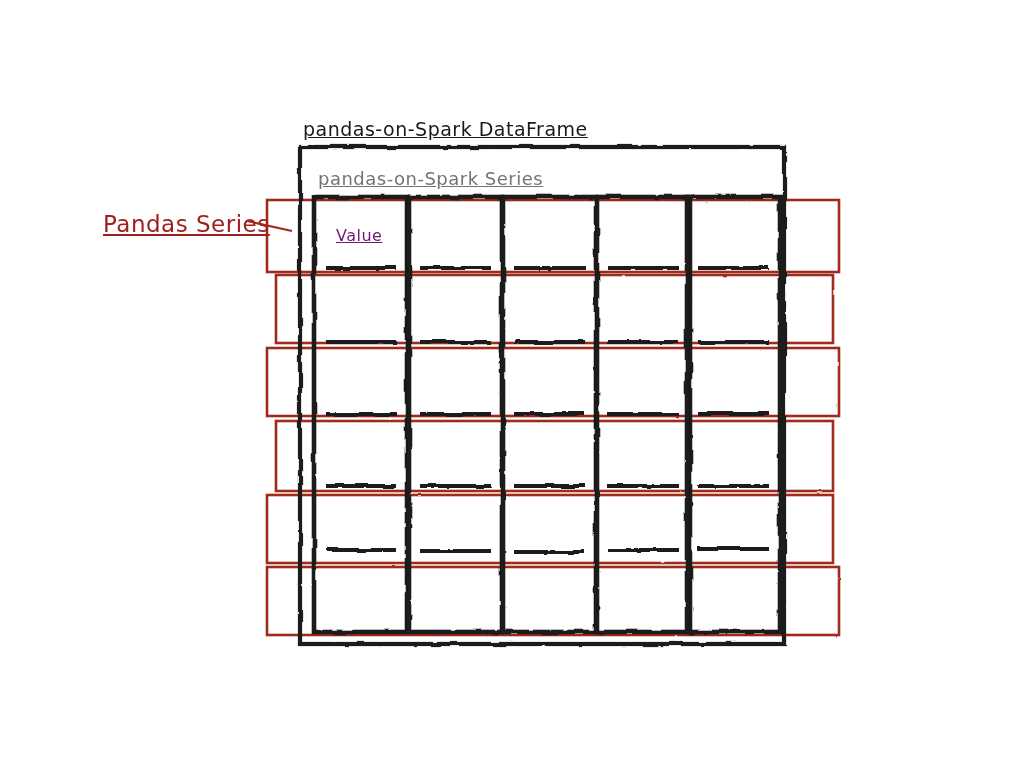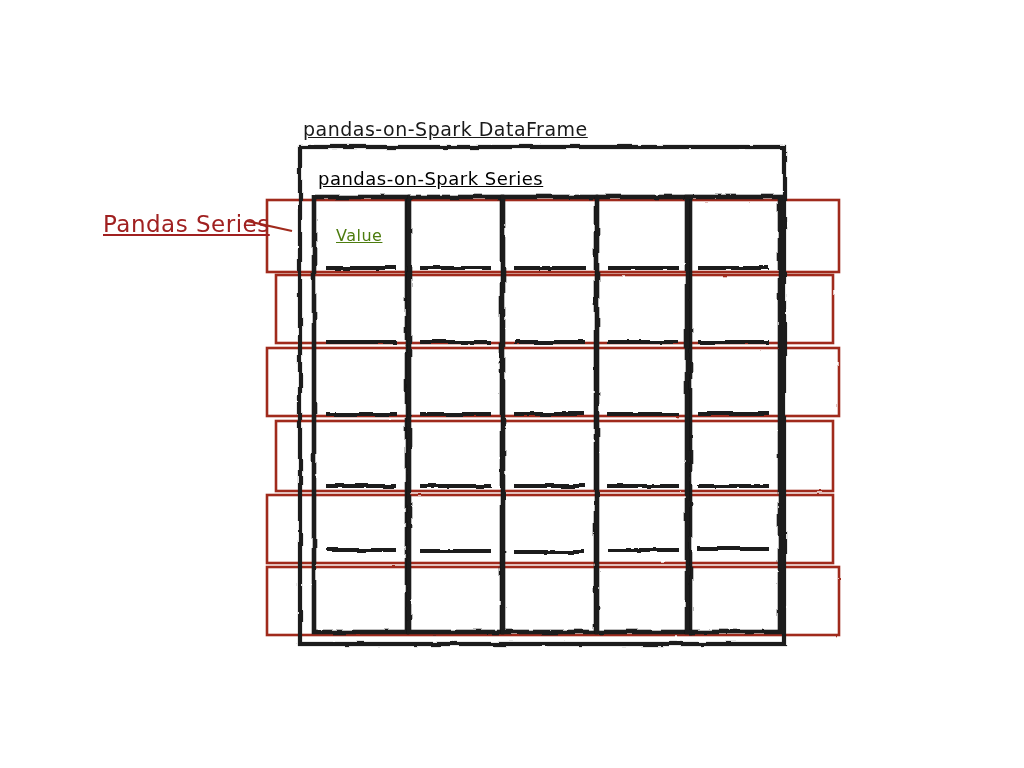--- a/index.html
+++ b/index.html
@@ -35,35 +35,35 @@
     left: 303px;
     top: 118px;
     font-size: 19px;
     color: #1a1a1a;
   }
 
   .label-series {
     left: 318px;
     top: 168px;
     font-size: 18px;
-    color: #000000;
+    color: #737373;
   }
 
   .label-pandas-series {
     left: 103px;
     top: 211px;
     font-size: 23px;
     color: #a02020;
   }
 
   .label-value {
     left: 336px;
     top: 226px;
     font-size: 16px;
-    color: #4d7c0f;
+    color: #701a75;
   }
 </style>
 </head>
 <body>
 
 <svg id="diagram" viewBox="0 0 1024 768">
   <defs>
     <filter id="rough" x="-20%" y="-20%" width="140%" height="140%">
       <feTurbulence type="fractalNoise" baseFrequency="0.045" numOctaves="3" seed="7" result="noise"></feTurbulence>
       <feDisplacementMap in="SourceGraphic" in2="noise" scale="3.4" xChannelSelector="R" yChannelSelector="G"></feDisplacementMap>

